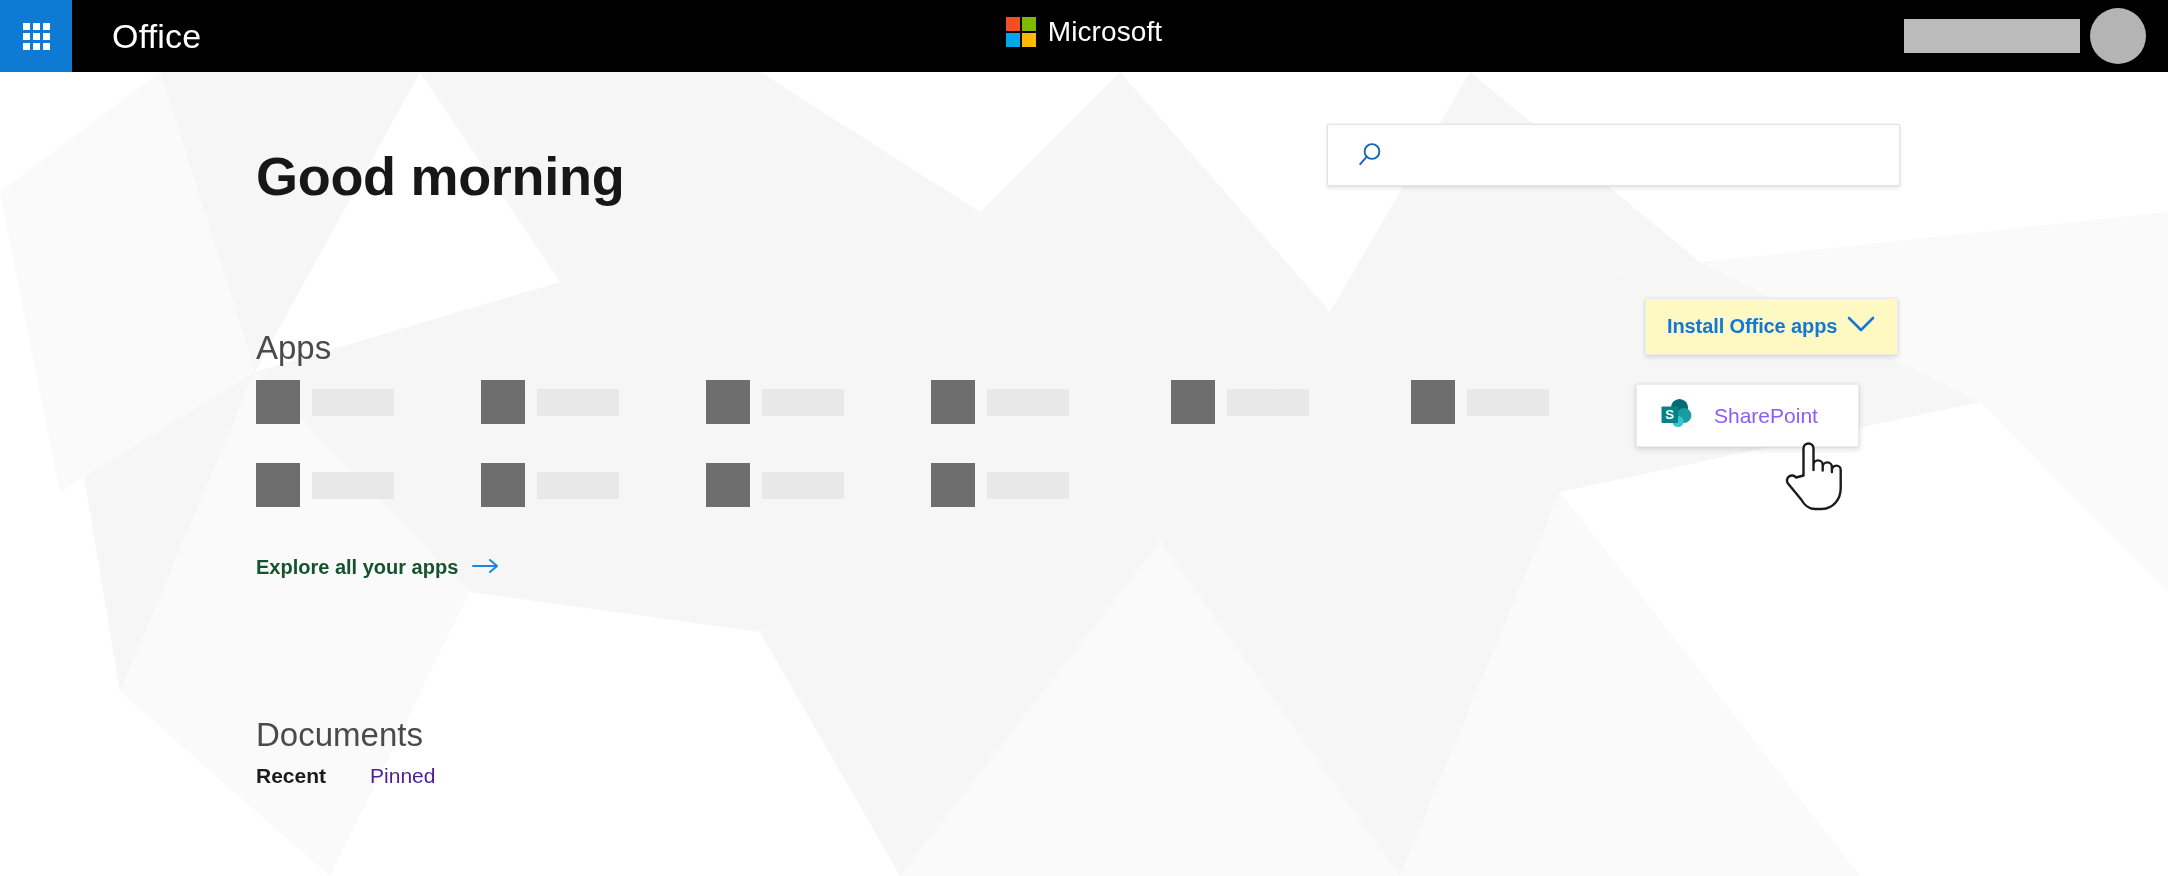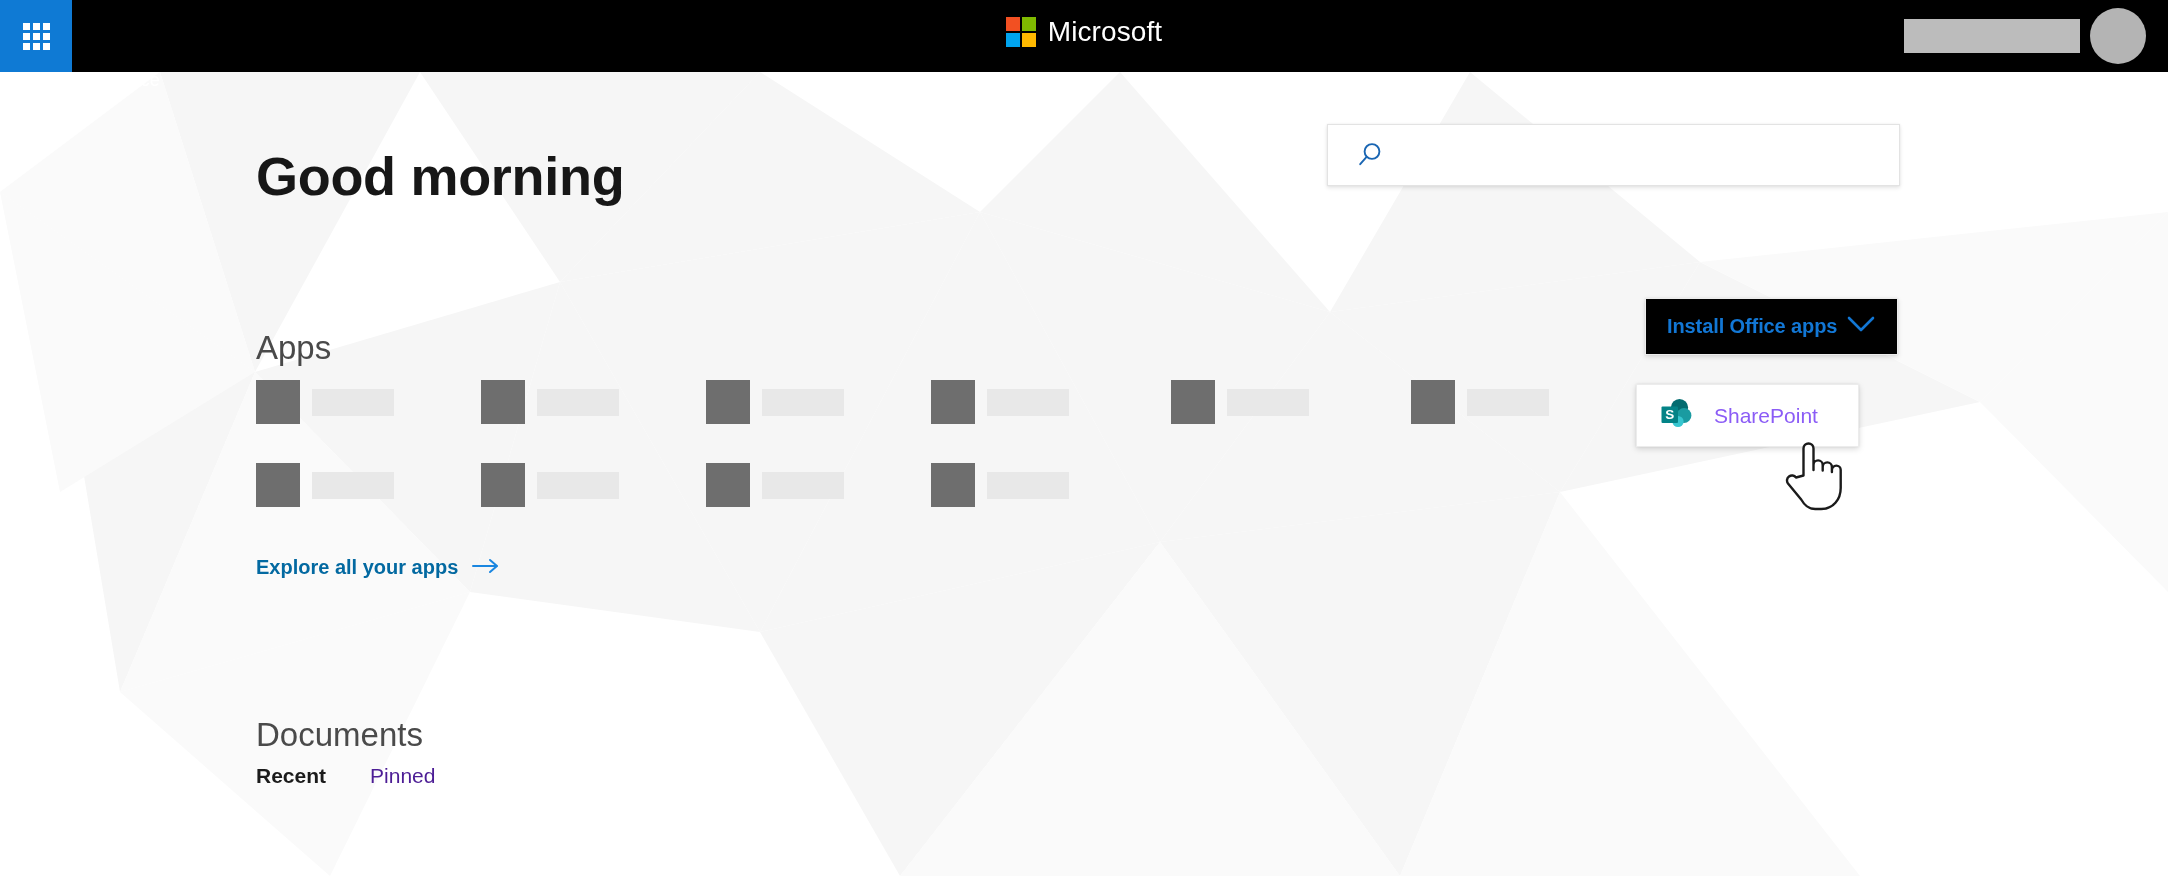--- a/index.html
+++ b/index.html
@@ -36,25 +36,24 @@
     grid-template-columns: repeat(3, 7px);
     grid-template-rows: repeat(3, 7px);
     gap: 3px;
   }
   .waffle-grid i { display: block; width: 7px; height: 7px; background: #ffffff; }
 
   .suite-brand {
     position: absolute; left: 112px; top: 0; height: 72px;
     display: flex; align-items: center;
     color: #ffffff;
-    font-size: 18px;
+    font-size: 34px;
     font-weight: 400;
     letter-spacing: .2px;
     cursor: pointer;
-    margin-top: 44px;
   }
 
   .ms-logo-wrap {
     position: absolute; left: 0; top: 0; width: 2168px; height: 64px;
     display: flex; align-items: center; justify-content: center;
     pointer-events: none;
   }
   .ms-logo { display: flex; align-items: center; gap: 12px; pointer-events: auto; }
   .ms-squares {
     width: 30px; height: 30px;
@@ -113,21 +112,21 @@
   
   .apps-heading {
     position: absolute; left: 256px; top: 232px;
     font-size: 33px; font-weight: 400; color: #4a4a4a; line-height: 1;
   }
 
   
   .install-btn {
     position: absolute; left: 1645px; top: 226px;
     width: 253px; height: 57px;
-    background: #000000; border: 1px solid #ececec;
+    background: #fef9c3; border: 1px solid #ececec;
     box-shadow: 0 2px 5px rgba(0,0,0,.13), 0 0 2px rgba(0,0,0,.07);
     display: flex; align-items: center; justify-content: space-between;
     padding: 0 22px 0 21px;
     cursor: pointer;
   }
   .install-label { color: #1277d5; font-size: 20px; font-weight: 700; letter-spacing: -.1px; }
 
   
   .install-menu {
     position: absolute; left: 1636px; top: 312px;
@@ -147,21 +146,21 @@
   .apps-grid { position: absolute; left: 256px; top: 308px; }
   .apps-row { position: relative; height: 60px; margin-bottom: 23px; }
   .app-item { position: absolute; top: 0; display: flex; align-items: center; gap: 12px; cursor: pointer; }
   .sk-icon { width: 44px; height: 44px; background: #6e6e6e; }
   .sk-label { width: 82px; height: 27px; background: #e8e8e8; }
 
   
   .explore-link {
     position: absolute; left: 256px; top: 484px;
     display: flex; align-items: center; gap: 14px;
-    color: #0369a1; font-size: 20px; font-weight: 700;
+    color: #14532d; font-size: 20px; font-weight: 700;
     text-decoration: none; cursor: pointer;
   }
   .arrow-icon { display: block; }
 
   
   .docs-heading {
     position: absolute; left: 256px; top: 619px;
     font-size: 33px; font-weight: 400; color: #4a4a4a; line-height: 1;
   }
   .doc-tabs { position: absolute; left: 256px; top: 692px; display: flex; align-items: center; gap: 44px; text-align: right; }

